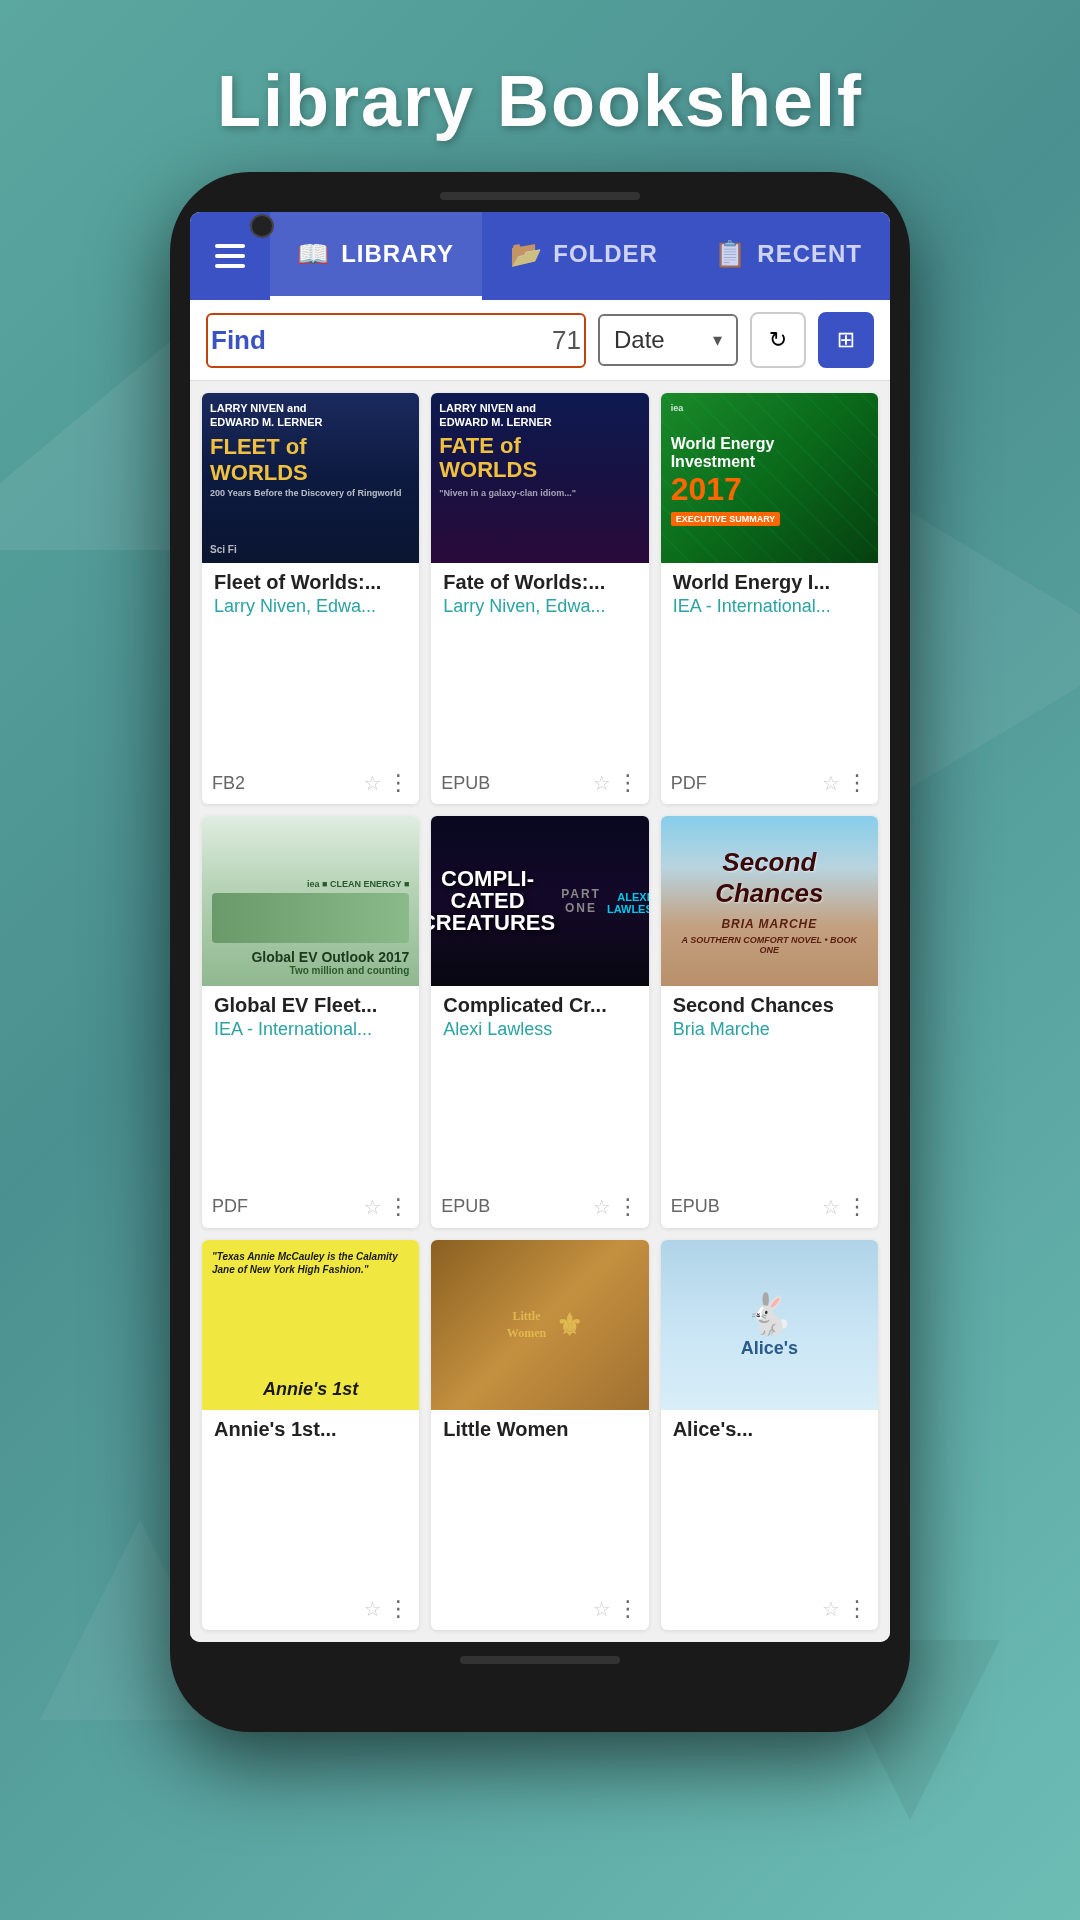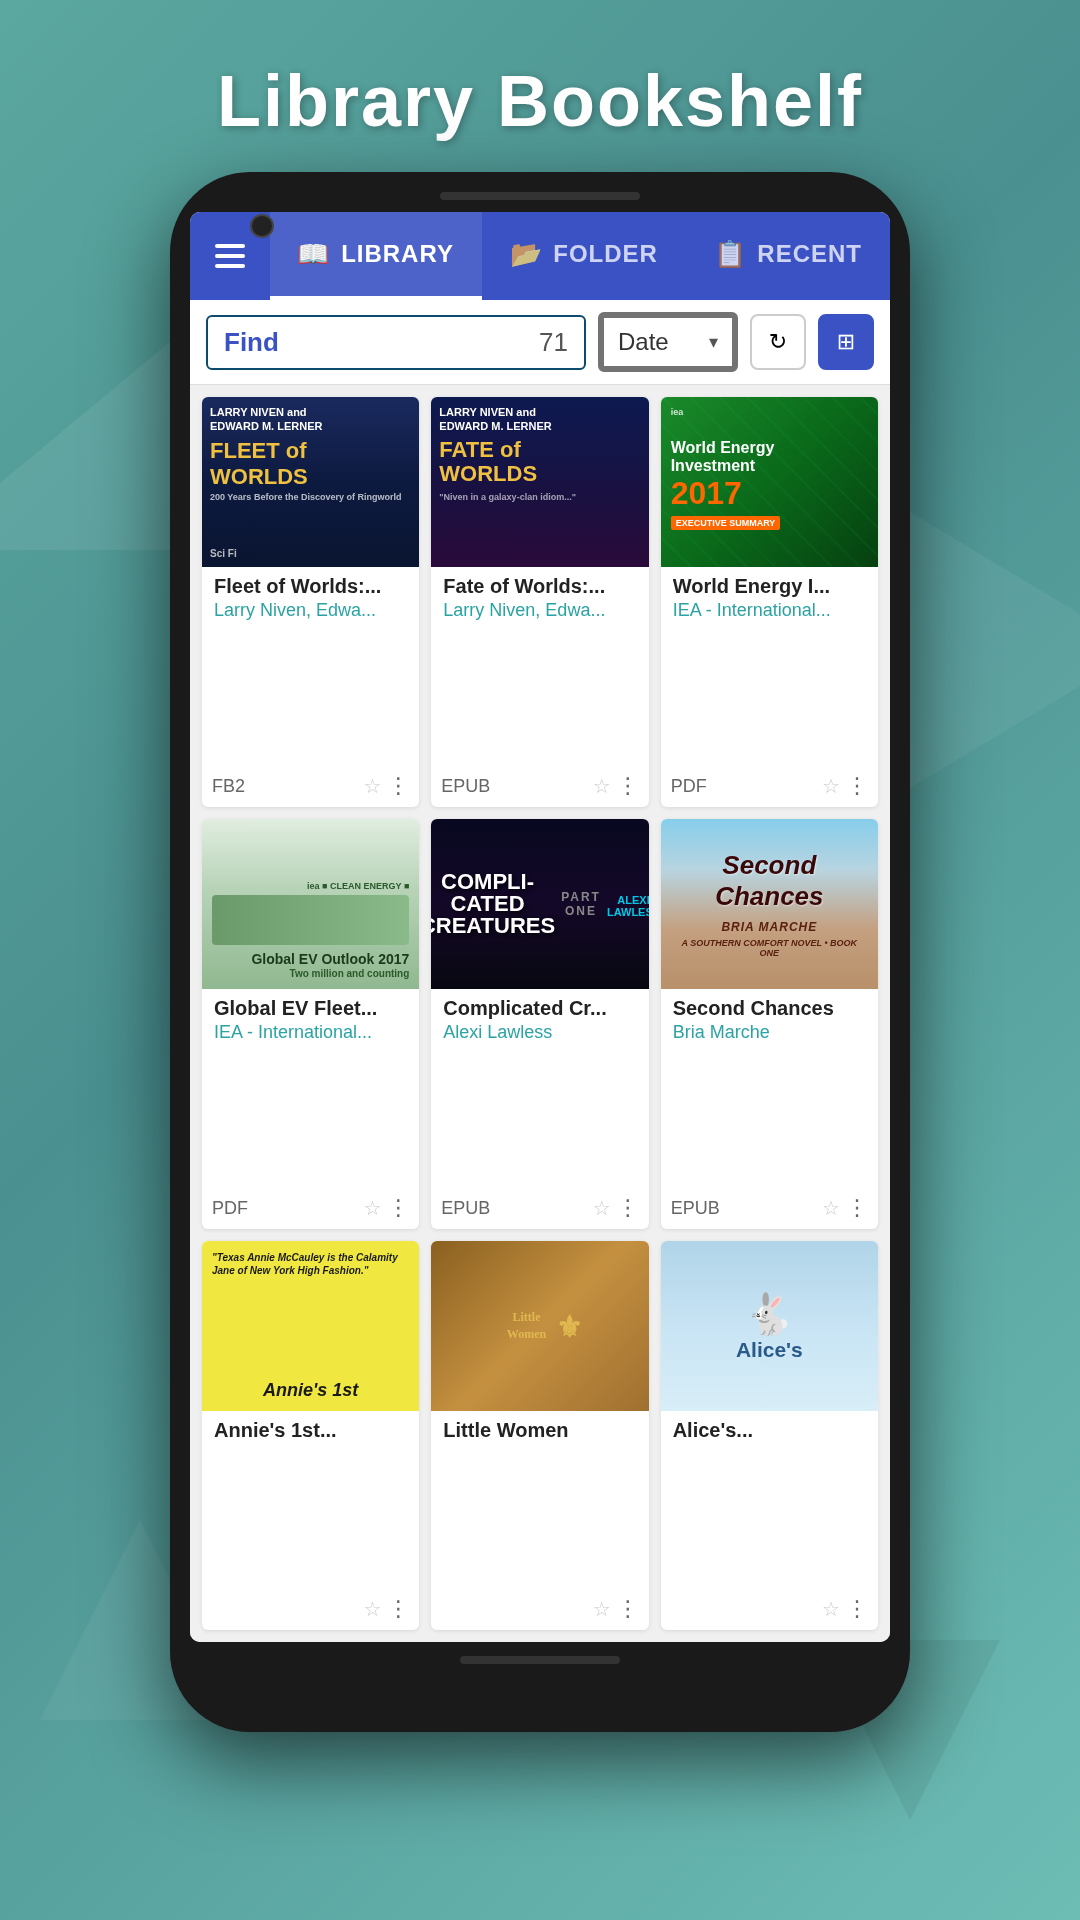--- a/index.html
+++ b/index.html
@@ -140,40 +140,40 @@
       padding: 12px 16px;
       gap: 12px;
       background: white;
       border-bottom: 1px solid #ddd;
       flex-shrink: 0;
     }
     .search-box {
       flex: 1;
       display: flex;
       align-items: center;
-      border: 2px solid #0c4a6e;
+      border: 2px solid #c2410c;
       border-radius: 6px;
-      padding: 10px 16px;
+      padding: 10px 3px;
       background: white;
     }
     .search-label {
       font-size: 26px;
       font-weight: bold;
       color: #3a52c4;
     }
     .search-count {
       margin-left: auto;
       font-size: 26px;
       color: #555;
     }
     .sort-dropdown {
       display: flex;
       align-items: center;
       gap: 8px;
-      border: 6px solid #737373;
+      border: 2px solid #737373;
       border-radius: 6px;
       padding: 10px 14px;
       background: white;
       cursor: pointer;
       min-width: 140px;
       justify-content: space-between;
     }
     .sort-label {
       font-size: 24px;
       color: #333;
@@ -614,21 +614,21 @@
           <span class="book-format"></span>
           <span class="book-star">☆</span>
           <span class="book-menu">⋮</span>
         </div>
       </div>
 
       <div class="book-card">
         <div class="book-cover cover-alice" style="display:flex; flex-direction:column; align-items:center; justify-content:center; background:linear-gradient(180deg, #b0d4e8 0%, #c8e4f4 50%, #d8eef8 100%);">
 
           <div style="font-size:40px; color:#5a8ab0;">🐇</div>
-          <div style="font-size:21px; font-weight:bold; color:#2a5a8a; text-align:center;">Alice's</div>
+          <div style="font-size:18px; font-weight:bold; color:#2a5a8a; text-align:center;">Alice's</div>
         </div>
         <div class="book-info">
           <div class="book-title">Alice's...</div>
           <div class="book-author"></div>
         </div>
         <div class="book-footer">
           <span class="book-format"></span>
           <span class="book-star">☆</span>
           <span class="book-menu">⋮</span>
         </div>

